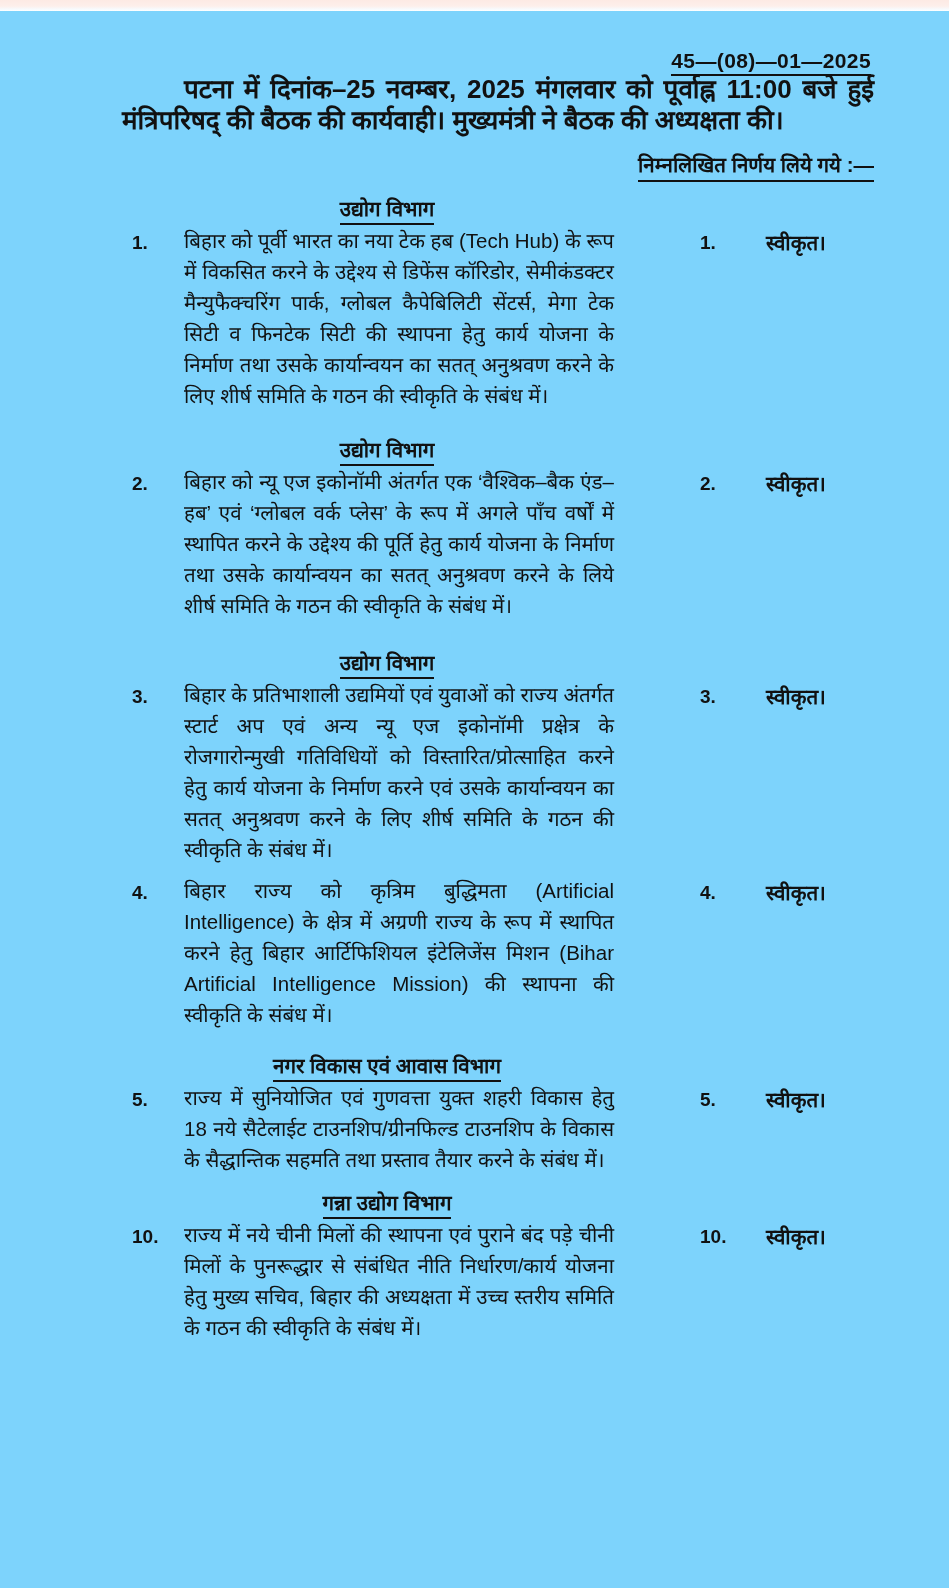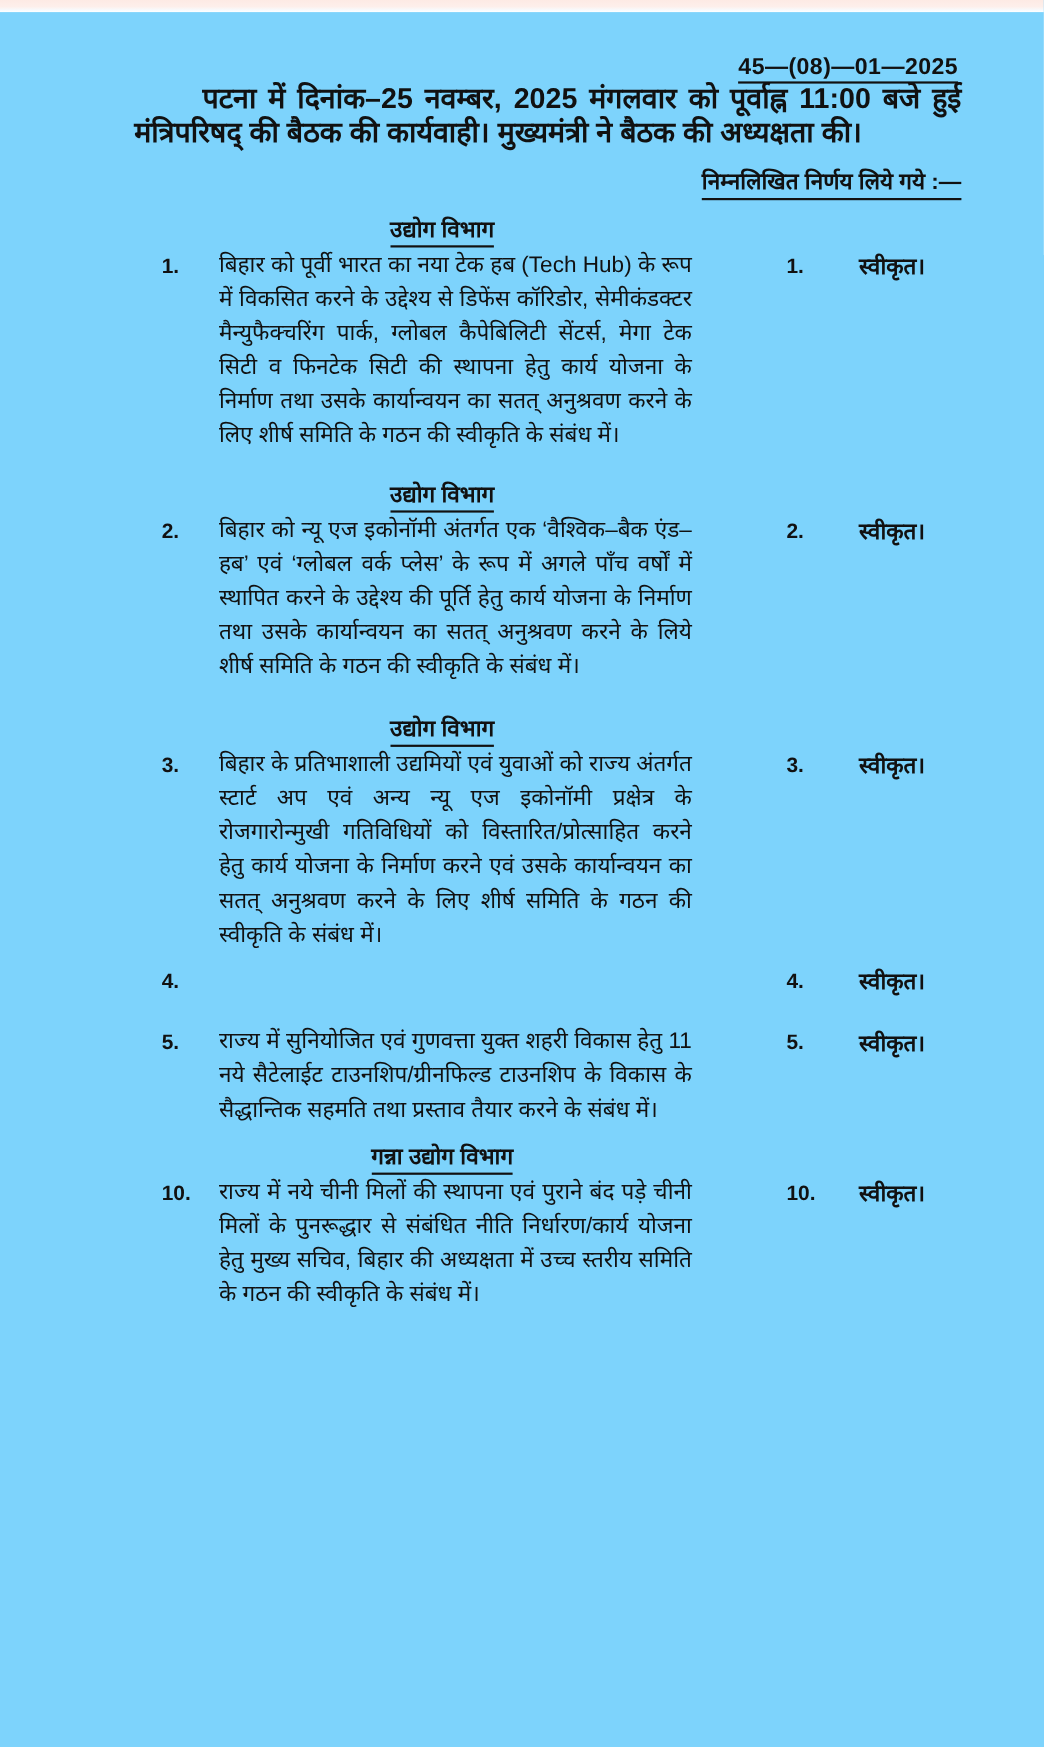--- a/index.html
+++ b/index.html
@@ -66,21 +66,21 @@
     font-family: "Liberation Sans", "DejaVu Sans", sans-serif;
     font-weight: bold;
     font-size: 20.5px;
     border-bottom: 2px solid #111;
     padding-bottom: 2px;
   }
 
   .body-area {
     position: absolute;
     top: 196px;
-    left: 15px;
+    left: 0;
     right: 0;
   }
   .entry {
     position: relative;
     display: block;
   }
   .dept-head {
     text-align: center;
     margin: 0;
     padding: 0;
@@ -192,30 +192,32 @@
           <div class="desc">बिहार के प्रतिभाशाली उद्यमियों एवं युवाओं को राज्य अंतर्गत स्टार्ट अप एवं अन्य न्यू एज इकोनॉमी प्रक्षेत्र के रोजगारोन्मुखी गतिविधियों को विस्तारित/प्रोत्साहित करने हेतु कार्य योजना के निर्माण करने एवं उसके कार्यान्वयन का सतत् अनुश्रवण करने के लिए शीर्ष समिति के गठन की स्वीकृति के संबंध में।</div>
           <div class="decision">
             <div class="dec-num">3.</div>
             <div class="dec-text">स्वीकृत।</div>
           </div>
         </div>
       </div>
       <div class="entry" style="margin-top: 10px;">
         <div class="entry-row">
           <div class="num">4.</div>
+          <div class="desc">बिहार राज्य को कृत्रिम बुद्धिमता (Artificial Intelligence) के क्षेत्र में अग्रणी राज्य के रूप में स्थापित करने हेतु बिहार आर्टिफिशियल इंटेलिजेंस मिशन (Bihar Artificial Intelligence Mission) की स्थापना की स्वीकृति के संबंध में।</div>
           <div class="decision">
             <div class="dec-num">4.</div>
             <div class="dec-text">स्वीकृत।</div>
           </div>
         </div>
       </div>
       <div class="entry" style="margin-top: 23px;">
+        <div class="dept-head"><span>नगर विकास एवं आवास विभाग</span></div>
         <div class="entry-row">
           <div class="num">5.</div>
-          <div class="desc">राज्य में सुनियोजित एवं गुणवत्ता युक्त शहरी विकास हेतु 11 नये सैटेलाईट टाउनशिप/ग्रीनफिल्ड टाउनशिप के विकास के सैद्धान्तिक सहमति तथा प्रस्ताव तैयार करने के संबंध में।</div>
+          <div class="desc">राज्य में सुनियोजित एवं गुणवत्ता युक्त शहरी विकास हेतु 18 नये सैटेलाईट टाउनशिप/ग्रीनफिल्ड टाउनशिप के विकास के सैद्धान्तिक सहमति तथा प्रस्ताव तैयार करने के संबंध में।</div>
           <div class="decision">
             <div class="dec-num">5.</div>
             <div class="dec-text">स्वीकृत।</div>
           </div>
         </div>
       </div>
       <div class="entry" style="margin-top: 15px;">
         <div class="dept-head"><span>गन्ना उद्योग विभाग</span></div>
         <div class="entry-row">
           <div class="num">10.</div>

